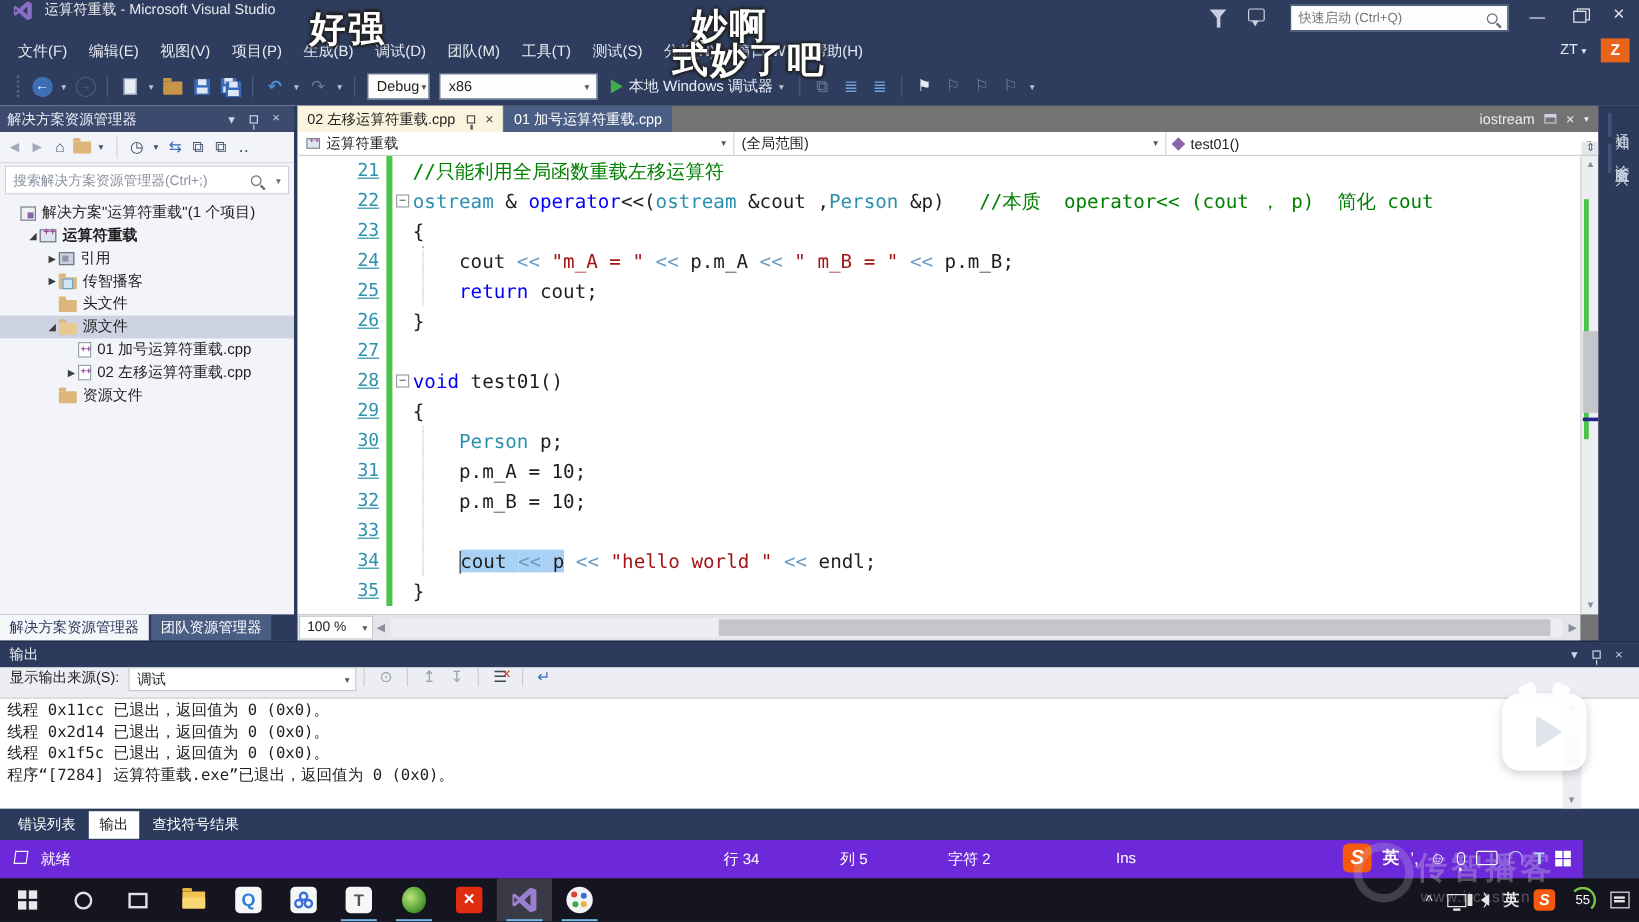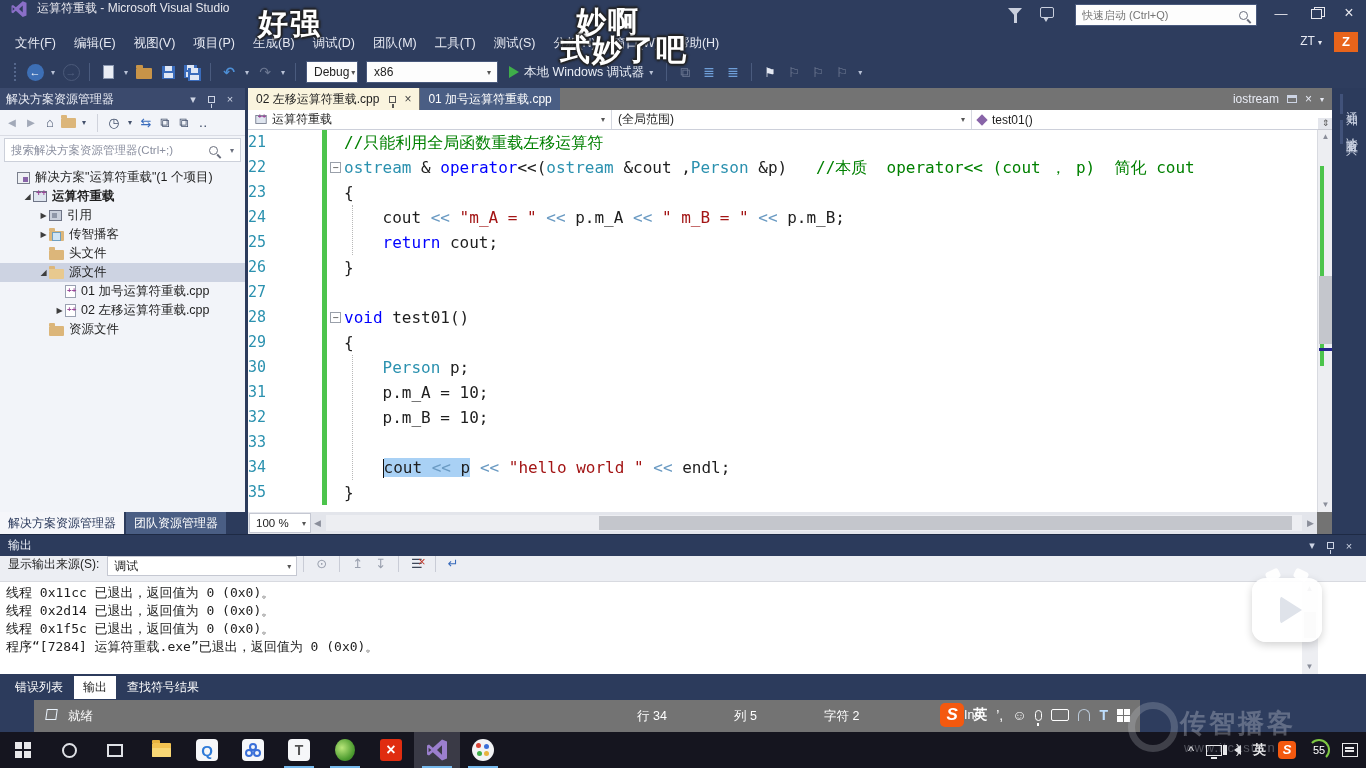--- a/index.html
+++ b/index.html
@@ -109,21 +109,21 @@
   #preview-tab { position:absolute; right:4px; top:0; height:22px; display:flex; align-items:center; color:#e8ebf4; gap:8px; font-size:12px; padding-right:4px;}
   .keep-ic { width:10px; height:8px; border:1px solid #cdd4e4; border-top:3px solid #cdd4e4; }
   #crumb { height:20px; background:#fff; display:flex; border-bottom:1px solid #cdd0da; }
   .crumb-box { display:flex; align-items:center; border-right:1px solid #d5d8e0; color:#1e1e1e; font-size:12px; padding:0 6px; }
   .crumb-box .cv { flex:1; } .crumb-box .ca { color:#555; font-size:8px; padding-left:6px; }
   .dia { width:8px; height:8px; background:#8864a8; transform:rotate(45deg); margin-right:6px; }
   .i-proj.small{ transform:scale(.8); margin-right:4px;}
 
   #code { position:absolute; left:0; top:42px; width:1069px; height:382px; background:#fff; overflow:hidden; }
   .code-line { display:flex; height:25px; line-height:25px; font-family:"DejaVu Sans Mono","Liberation Mono",monospace; font-size:16px; white-space:pre; }
-  .ln { width:68px; text-align:left; color:#2b91af; font-size:15px; flex:none; }
+  .ln { width:68px; text-align:right; color:#2b91af; font-size:15px; flex:none;text-decoration:underline; }
   .chg { width:5px; margin-left:6px; flex:none; }
   .chg.on { background:#4cc44c; }
   .foldm { width:17px; flex:none; display:flex; align-items:center; justify-content:center; }
   .foldbox { width:11px; height:11px; border:1px solid #9aa0aa; background:#fff; color:#555; font-size:10px; line-height:9px; text-align:center; }
   .ctext { flex:1; overflow:hidden; position:relative; }
   .tk.com{color:#008000;} .tk.kw{color:#0000ff;} .tk.typ{color:#2b91af;} .tk.str{color:#a31515;} .tk.pln{color:#1e1e1e;} .tk.op{color:#6b9bc3;}
   .tk.sel{background:#a9d1f5;}
   .caret-bar { display:inline-block; width:0; border-left:1.6px solid #111; height:19px; vertical-align:middle; }
   .iguide { position:absolute; border-left:1px dotted #b8b8b8; width:0; }
 
@@ -165,21 +165,21 @@
   #bili { position:absolute; left:1252px; top:44px; width:70px; height:64px; background:rgba(255,255,255,.92); border-radius:14px; box-shadow:0 3px 8px rgba(0,0,0,.18); }
   #bili:before { content:''; position:absolute; left:14px; top:-8px; width:14px; height:10px; border-radius:3px; background:rgba(255,255,255,.92); transform:rotate(-25deg); }
   #bili:after { content:''; position:absolute; right:14px; top:-8px; width:14px; height:10px; border-radius:3px; background:rgba(255,255,255,.92); transform:rotate(25deg); }
   #bili .tri { position:absolute; left:28px; top:18px; width:0; height:0; border-top:14px solid transparent; border-bottom:14px solid transparent; border-left:22px solid #dfe3ea; border-radius:4px; }
 
   
   #paneltabs { left:0; top:674px; width:1366px; height:26px; background:#2c3b5c; display:flex; align-items:flex-start; padding:2px 0 0 6px; }
   .ptab { padding:3px 9px; font-size:12px; color:#fff; margin-right:2px; }
   .ptab.active { background:#fff; color:#1e1e1e; }
 
-  #statusbar { left:0; top:700px; width:1106px; height:32px; background:#737373; color:#fff; font-size:12.5px;margin-left:34px; }
+  #statusbar { left:0; top:700px; width:1319px; height:32px; background:#6d28d9; color:#fff; font-size:12.5px; }
   #st-ready { position:absolute; left:34px; top:8px; }
   #st-sq { position:absolute; left:12px; top:9px; width:11px; height:11px; border:1.5px solid #eaf3fc; transform:skewX(-8deg); }
   .st-item { position:absolute; top:8px; }
 
   
   #sogou { position:absolute; right:10px; top:3px; display:flex; align-items:center; gap:9px; }
   #sogou .slogo { width:24px; height:24px; background:#f4590f; border-radius:5px; color:#fff; font-weight:bold; font-size:17px; text-align:center; line-height:24px; font-style:italic; }
   #sogou .sg { color:#fff; font-size:14px; }
   .sg-kbd { width:18px; height:12px; border:1.5px solid #fff; border-radius:2px; position:relative; }
   .sg-mic { width:7px; height:11px; border:1.5px solid #fff; border-radius:4px; position:relative; }

